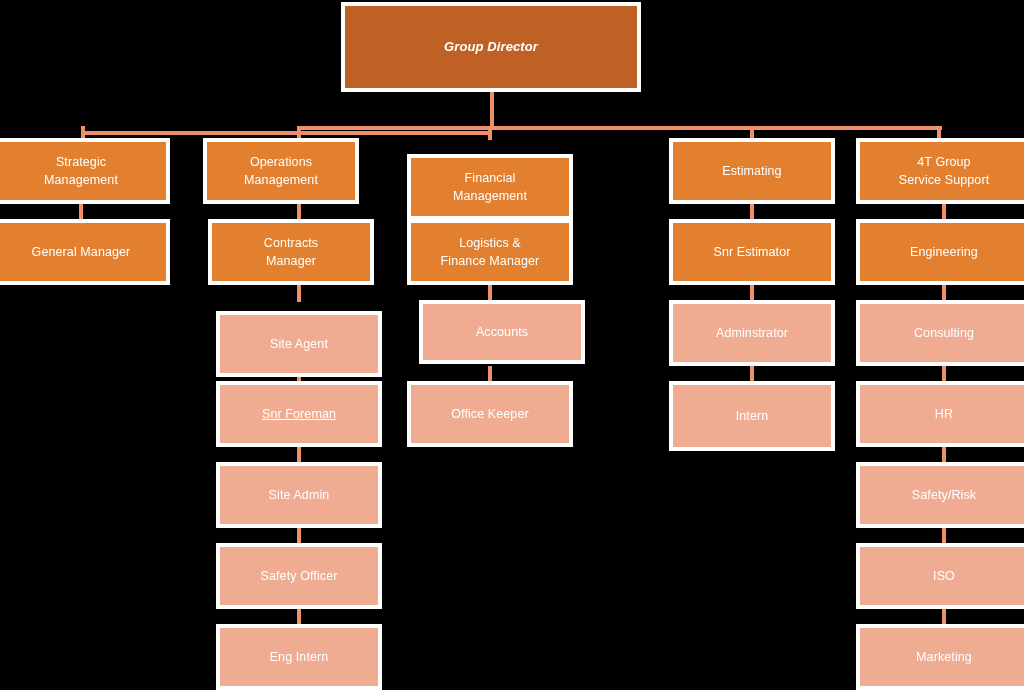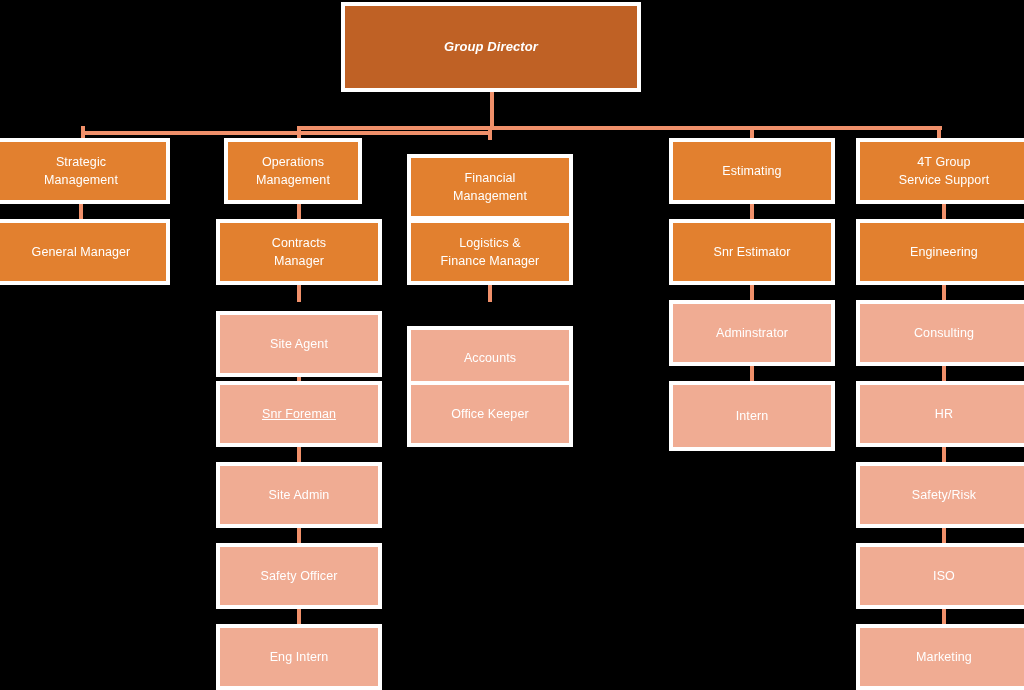--- a/index.html
+++ b/index.html
@@ -113,25 +113,25 @@
   </div>
 
   <div id="nodes">
       <div class="node tier-a" style="left: -8px; top: 138px; width: 178px; height: 66px;">
         <span class="label">Strategic</span>
         <span class="label">Management</span>
       </div>
       <div class="node tier-a" style="left: -8px; top: 219px; width: 178px; height: 66px;">
         <span class="label">General Manager</span>
       </div>
-      <div class="node tier-a" style="left: 224px; top: 138px; width: 138px; height: 66px;">
+      <div class="node tier-a" style="left: 203px; top: 138px; width: 156px; height: 66px;">
         <span class="label">Operations</span>
         <span class="label">Management</span>
       </div>
-      <div class="node tier-a" style="left: 216px; top: 219px; width: 166px; height: 66px;">
+      <div class="node tier-a" style="left: 208px; top: 219px; width: 166px; height: 66px;">
         <span class="label">Contracts</span>
         <span class="label">Manager</span>
       </div>
       <div class="node tier-b" style="left: 216px; top: 300px; width: 166px; height: 66px; margin-top: 11px;">
         <span class="label">Site Agent</span>
       </div>
       <div class="node tier-b" style="left: 216px; top: 381px; width: 166px; height: 66px; text-decoration: underline;">
         <span class="label">Snr Foreman</span>
       </div>
       <div class="node tier-b" style="left: 216px; top: 462px; width: 166px; height: 66px;">
@@ -144,21 +144,21 @@
         <span class="label">Eng Intern</span>
       </div>
       <div class="node tier-a" style="left: 407px; top: 154px; width: 166px; height: 66px;">
         <span class="label">Financial</span>
         <span class="label">Management</span>
       </div>
       <div class="node tier-a" style="left: 407px; top: 219px; width: 166px; height: 66px;">
         <span class="label">Logistics &amp;</span>
         <span class="label">Finance Manager</span>
       </div>
-      <div class="node tier-b" style="left: 407px; top: 300px; width: 166px; height: 64px; margin-top: 26px;">
+      <div class="node tier-b" style="left: 419px; top: 300px; width: 166px; height: 64px;">
         <span class="label">Accounts</span>
       </div>
       <div class="node tier-b" style="left: 407px; top: 381px; width: 166px; height: 66px;">
         <span class="label">Office Keeper</span>
       </div>
       <div class="node tier-a" style="left: 669px; top: 138px; width: 166px; height: 66px;">
         <span class="label">Estimating</span>
       </div>
       <div class="node tier-a" style="left: 669px; top: 219px; width: 166px; height: 66px;">
         <span class="label">Snr Estimator</span>

